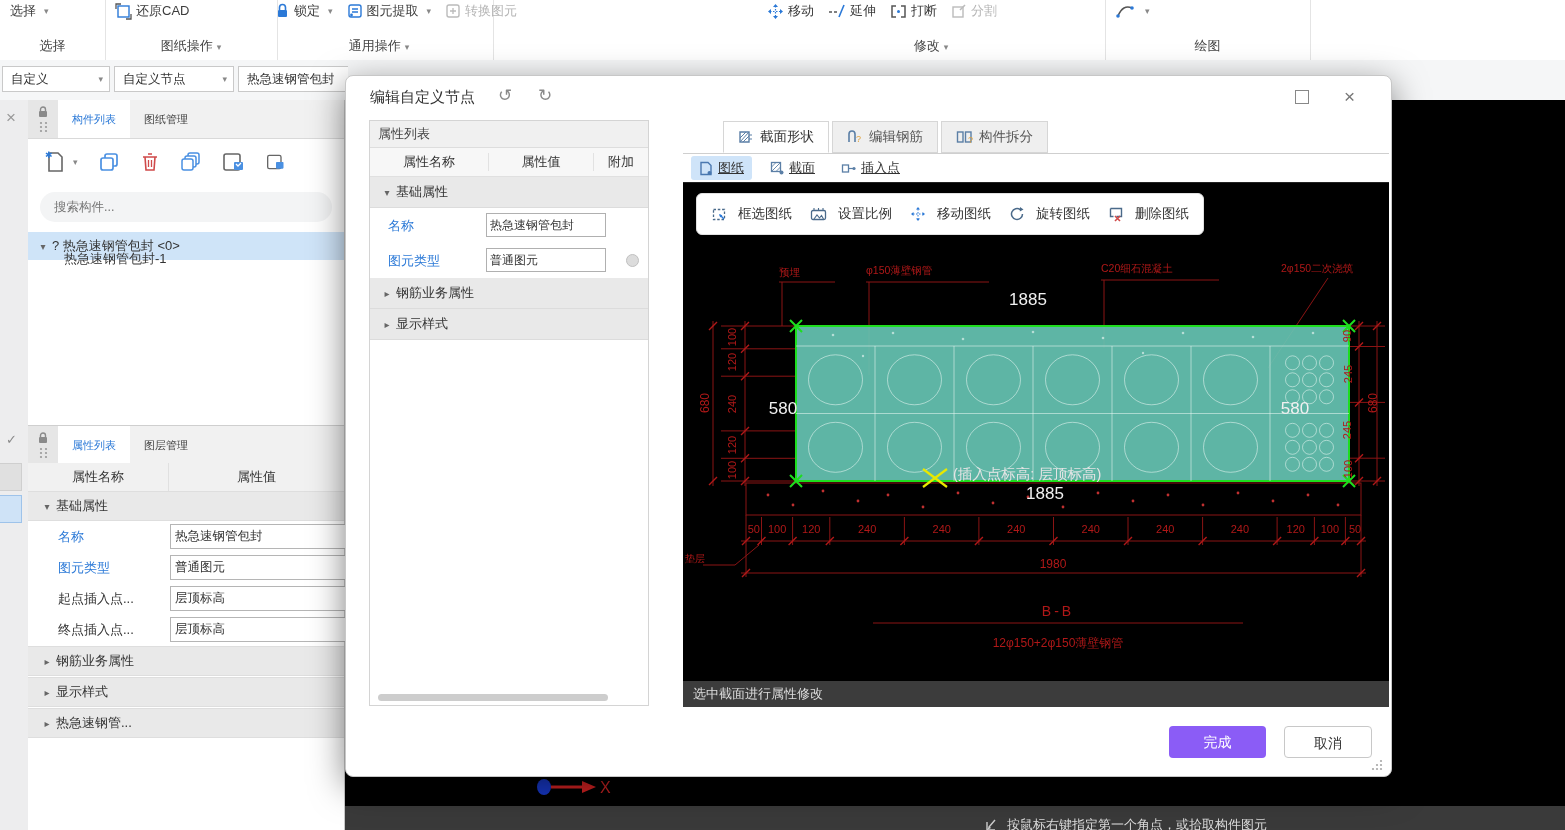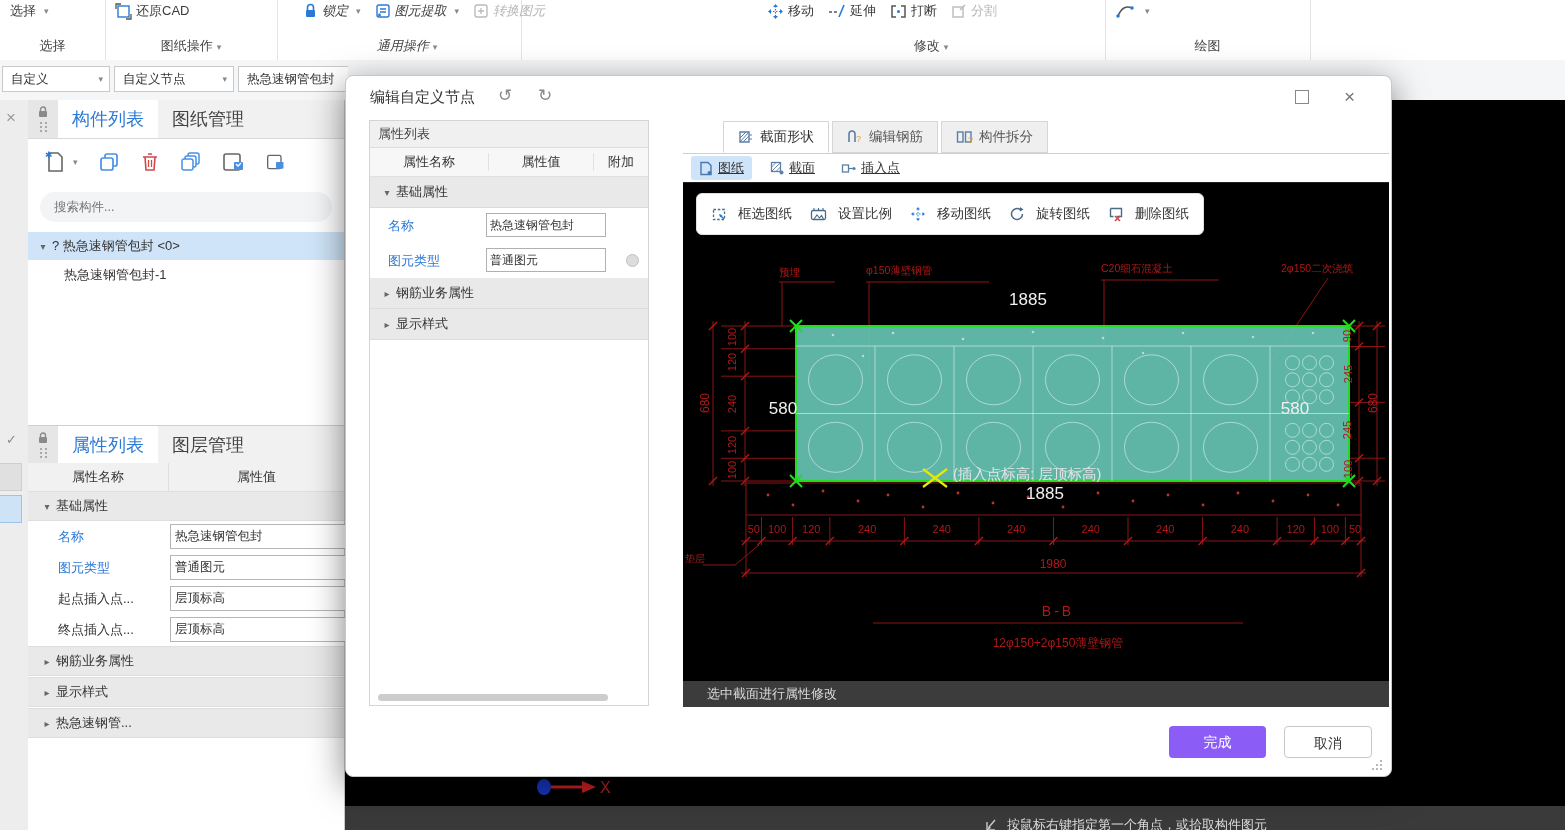--- a/index.html
+++ b/index.html
@@ -15,21 +15,21 @@
   .ritem{display:flex;align-items:center;gap:4px;white-space:nowrap;}
   .disabled{color:#b5b5b5!important;}
   
   .combo-row{position:absolute;left:0;top:60px;width:1565px;height:40px;background:#f5f6f7;border-bottom:1px solid #e2e2e2;}
   .combo{position:absolute;top:6px;height:26px;line-height:26px;background:#fff;border:1px solid #c9c9c9;font-size:12.5px;color:#333;padding:0 6px 0 8px;display:flex;align-items:center;justify-content:space-between;box-sizing:border-box;}
   
   .side-strip{position:absolute;left:0;top:100px;width:28px;height:730px;background:#ededee;border-right:1px solid #dcdcdc;}
   .left-panels{position:absolute;left:28px;top:100px;width:317px;height:730px;background:#fff;border-right:1px solid #c9c9c9;box-sizing:border-box;}
   .phead{position:absolute;left:0;width:100%;height:38px;background:#f1f1f1;border-bottom:1px solid #d9d9d9;display:flex;align-items:stretch;}
   .lockblk{width:30px;background:#e6e6e6;display:flex;flex-direction:column;align-items:center;justify-content:center;gap:3px;}
-  .ptab{padding:0 14px;line-height:38px;font-size:18px;color:#444;}
+  .ptab{padding:0 14px;line-height:38px;font-size:11px;color:#444;}
   .ptab.active{background:#fff;color:#2b79d7;}
   .search{position:absolute;left:12px;width:292px;height:30px;background:#f3f4f5;border-radius:15px;line-height:30px;padding-left:14px;font-size:12.5px;color:#9aa0a6;box-sizing:border-box;}
   .trow{position:absolute;left:0;width:100%;font-size:13px;color:#333;display:flex;align-items:center;}
   .grouprow{position:absolute;left:0;width:100%;height:30px;background:#e9e9e9;border-top:1px solid #dedede;border-bottom:1px solid #dedede;display:flex;align-items:center;font-size:13px;color:#333;box-sizing:border-box;}
   .exp{color:#666;font-size:10px;width:18px;text-align:center;}
   .proprow{position:absolute;left:0;width:100%;height:31px;}
   .propname{position:absolute;left:30px;top:7px;font-size:13px;}
   .blue{color:#2b79d7;}
   .propinput{position:absolute;left:142px;top:3px;width:170px;height:23px;border:1px solid #b5b5b5;font-size:12.5px;color:#333;padding:0 4px;font-family:inherit;background:#fff;}
   
@@ -44,21 +44,21 @@
   .dinput{position:absolute;left:116px;top:5px;width:112px;height:22px;border:1px solid #b0b0b0;font-size:12px;padding:0 3px;font-family:inherit;color:#333;background:#fff;}
   .dlg-tabs{position:absolute;left:337px;top:44px;height:33px;display:flex;align-items:flex-end;padding-left:40px;}
   .dtab{height:32px;display:flex;align-items:center;gap:6px;padding:0 14px;font-size:13.5px;color:#555;background:#efefef;border:1px solid #d6d6d6;margin-right:3px;box-sizing:border-box;}
   .dtab.active{background:#fff;color:#333;border-bottom:1px solid #fff;}
   .viewbar{position:absolute;left:337px;top:77px;width:706px;height:30px;background:#fff;border-top:1px solid #cfcfcf;border-bottom:1px solid #222;box-sizing:border-box;display:flex;align-items:center;gap:10px;padding-left:8px;}
   .vbtn{display:flex;align-items:center;gap:5px;font-size:13px;color:#333;padding:3px 8px;border-radius:3px;text-decoration:underline;}
   .vbtn.sel{background:#cfe4f9;}
   .dlg-canvas{position:absolute;left:337px;top:107px;width:706px;height:498px;background:#000;overflow:hidden;}
   .cad-tools{position:absolute;left:13px;top:10px;height:40px;background:#fff;border:1px solid #e0e0e0;border-radius:6px;box-shadow:0 2px 6px rgba(0,0,0,.35);display:flex;align-items:center;gap:18px;padding:0 14px;}
   .cadtool{display:flex;align-items:center;gap:11px;font-size:13.5px;color:#333;white-space:nowrap;}
-  .dlg-status{position:absolute;left:337px;top:605px;width:706px;height:26px;background:#3c3c3c;color:#ddd;font-size:13px;line-height:26px;padding-left:24px;box-sizing:border-box;}
+  .dlg-status{position:absolute;left:337px;top:605px;width:706px;height:26px;background:#3c3c3c;color:#ddd;font-size:13px;line-height:26px;padding-left:10px;box-sizing:border-box;}
   .btn{position:absolute;top:650px;height:32px;border-radius:4px;font-size:14px;text-align:center;line-height:32px;box-sizing:border-box;}
   .btn-ok{left:823px;width:97px;background:#8b5cf6;color:#fff;}
   .btn-cancel{left:938px;width:88px;background:#fff;border:1px solid #c8c8c8;color:#333;}
   
   .main-canvas{position:absolute;left:345px;top:100px;width:1220px;height:730px;background:#000;}
   .statusbar{position:absolute;left:345px;top:806px;width:1220px;height:24px;background:#3a3a3a;overflow:hidden;}
   .hint{position:absolute;left:640px;top:10px;color:#ddd;font-size:13px;display:flex;gap:6px;align-items:flex-start;}
   svg{display:block;}
   .ic{flex:none;}
 </style>
@@ -80,21 +80,21 @@
       <span class="ritem">
         <svg class="ic" width="17" height="17" viewBox="0 0 17 17">
             <rect x="3" y="3" width="11" height="11" fill="none" stroke="#2b79d7" stroke-width="1.4"></rect>
             <path d="M1 6 V1 H6 M11 16 H16 V11" fill="none" stroke="#555" stroke-width="1.3"></path>
           </svg>
         <span>还原CAD</span>
       </span>
     </div>
     <div class="rlabel"><span>图纸操作</span><span class="caret">▾</span></div>
   </div>
-  <div class="rgroup" style="left:293px;width:228px;font-style:italic;">
+  <div class="rgroup" style="left:265px;width:228px;">
     <div class="ritems">
       <span class="ritem">
         <svg class="ic" width="15" height="16" viewBox="0 0 15 16">
             <rect x="3" y="7" width="9" height="7" rx="1" fill="#2b79d7"></rect>
             <path d="M4.5 7 V4.5 a3 3 0 0 1 6 0 V7" fill="none" stroke="#2b79d7" stroke-width="1.6"></path>
           </svg>
         <span>锁定</span>
           <span class="caret">▾</span>
       </span>
       <span class="ritem">
@@ -254,21 +254,21 @@
     <svg width="20" height="22" viewBox="0 0 24 22">
         <rect x="2" y="3" width="16" height="16" rx="2" fill="none" stroke="#666" stroke-width="1.6"></rect>
         <rect x="12" y="11" width="9" height="8" rx="1" fill="#4a90e2"></rect>
       </svg>
   </div>
   <input class="search" style="top: 92px; border: none; outline: none;" placeholder="搜索构件...">
   <div class="trow" style="top:132px;height:28px;background:#cfe4f8;">
     <span class="exp" style="margin-left:6px;">▾</span>
     <span>? 热急速钢管包封 &lt;0&gt;</span>
   </div>
-  <div class="trow" style="top:162px;height:26px;padding-left:36px;">
+  <div class="trow" style="top:146px;height:26px;padding-left:36px;">
     <span>热急速钢管包封-1</span>
   </div>
 
   <div class="phead" style="top:325px;border-top:1px solid #cfcfcf;">
     <div class="lockblk">
       <svg width="12" height="12" viewBox="0 0 12 12">
           <rect x="2" y="5" width="8" height="6" rx="1" fill="#8a8a8a"></rect>
           <path d="M3.5 5 V3.5 a2.5 2.5 0 0 1 5 0 V5" fill="none" stroke="#8a8a8a" stroke-width="1.4"></path>
         </svg>
       <svg width="9" height="12" viewBox="0 0 9 12">

